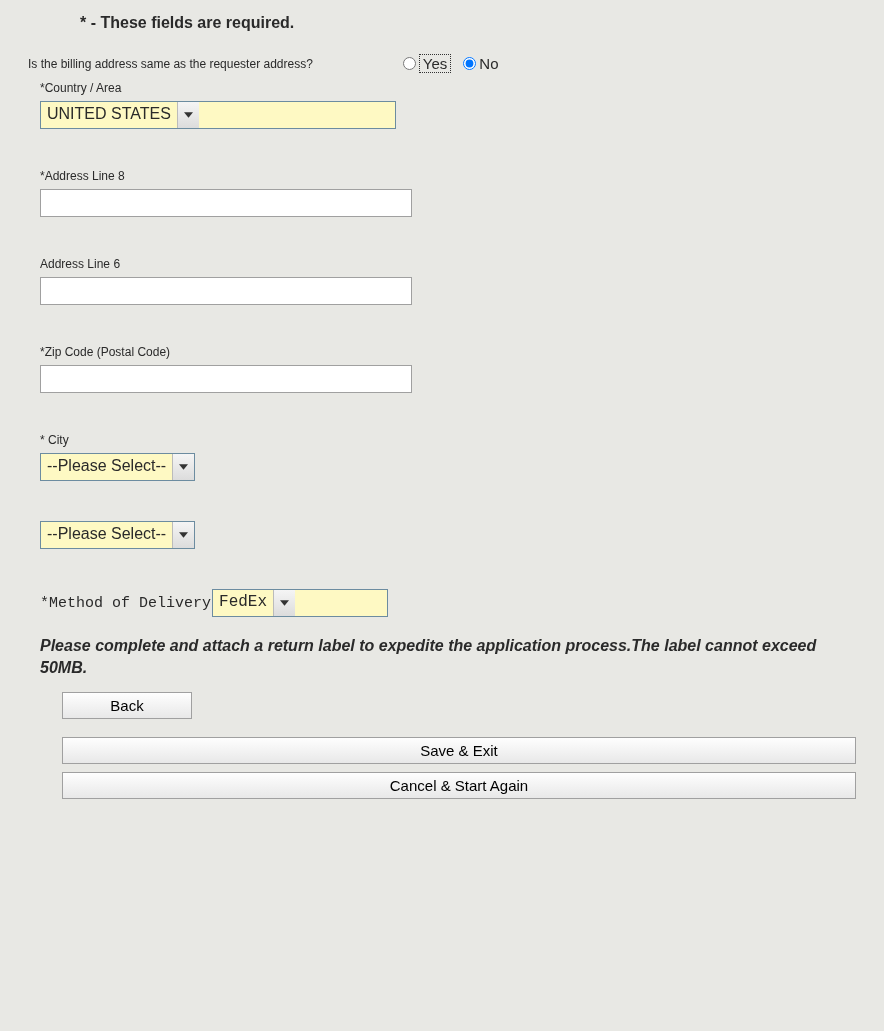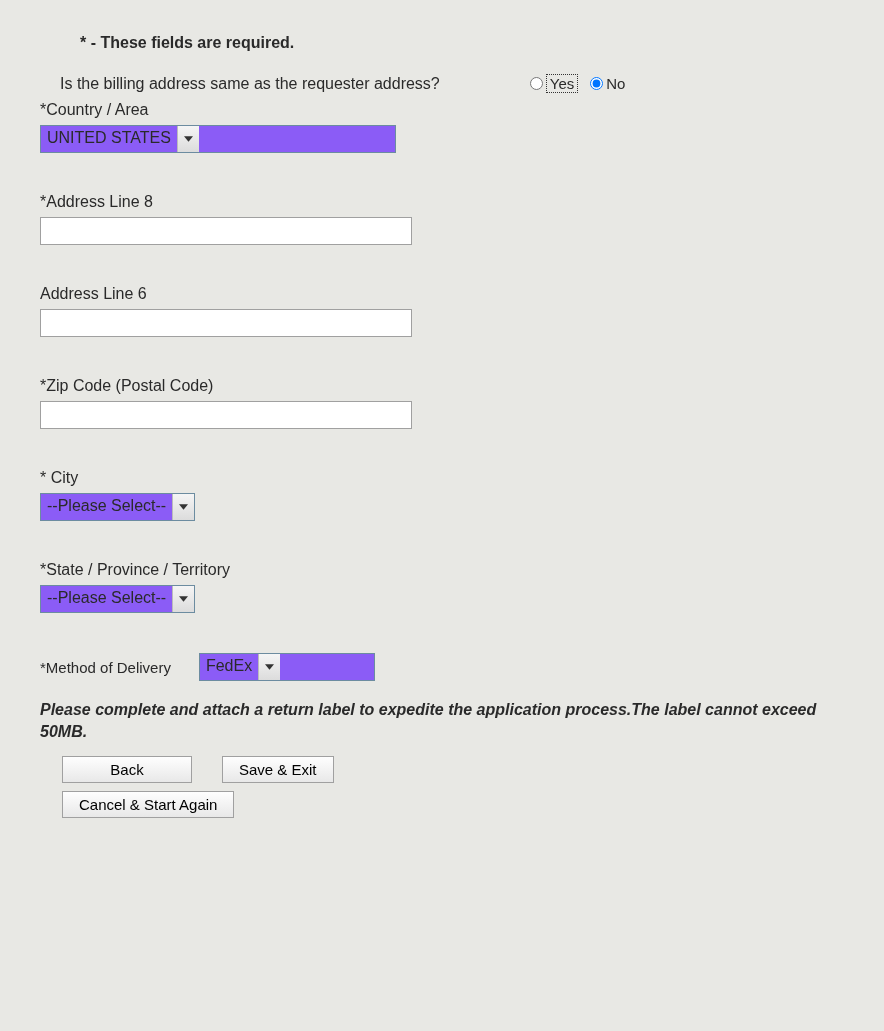--- a/index.html
+++ b/index.html
@@ -8,36 +8,35 @@
     body {
       margin: 0;
       padding: 0;
       background: #e8e8e4;
       font-family: Verdana, Arial, sans-serif;
       font-size: 15px;
       color: #2a2a2a;
       width: 884px;
     }
     .page {
-      padding: 28px 28px 30px 28px;
+      padding: 8px 28px 30px 28px;
     }
     .required-note {
       font-weight: bold;
       margin: 6px 0 22px 52px;
       font-size: 16px;
     }
     .question-row {
       display: flex;
       align-items: center;
       margin-bottom: 8px;
     }
     .question-text {
-      font-size: 16px;
+      font-size: 12px;
       margin-right: 90px;
-      margin-left: 32px;
     }
     .radio-group {
       display: flex;
       align-items: center;
       gap: 6px;
     }
     .radio-wrap {
       display: inline-flex;
       align-items: center;
     }
@@ -50,21 +49,21 @@
       padding: 0 3px;
     }
     .field-block {
       margin: 0 0 40px 12px;
     }
     .field-block.tight {
       margin-bottom: 18px;
     }
     .field-label {
       display: block;
-      font-size: 16px;
+      font-size: 12px;
       margin-bottom: 6px;
     }
     input[type="text"].wide {
       width: 372px;
       height: 28px;
       font-size: 15px;
       border: 1px solid #a0a0a0;
       background: #fff;
       padding: 2px 4px;
     }
@@ -73,21 +72,21 @@
       height: 28px;
       font-size: 15px;
       border: 1px solid #a0a0a0;
       background: #fff;
       padding: 2px 4px;
     }
     .select-wrap {
       display: inline-flex;
       align-items: stretch;
       border: 1px solid #6c8ca0;
-      background: #8b5cf6;
+      background: #fef9c3;
       height: 28px;
     }
     .select-wrap .sel-text {
       padding: 3px 6px 0 6px;
       font-size: 16px;
       white-space: nowrap;
     }
     .select-wrap .sel-btn {
       width: 22px;
       background: linear-gradient(#f5f5f5, #dcdcdc);
@@ -100,21 +99,22 @@
       width: 9px;
       height: 6px;
     }
     .sel-country { width: 356px; }
     .sel-small { }
     .sel-delivery { width: 176px; }
     .delivery-row {
       margin: 0 0 18px 12px;
       display: flex;
       align-items: center;
-      gap: 28px;
+      gap: 1px;
+      font-family: Liberation Mono, monospace;
     }
     .instruction {
       font-style: italic;
       font-weight: bold;
       margin: 0 0 12px 12px;
       font-size: 16px;
       line-height: 1.35;
     }
     .file-row {
       display: flex;
@@ -143,22 +143,23 @@
       height: 27px;
     }
     .btn.upload {
       width: 112px;
     }
     .button-bar {
       margin: 14px 0 0 34px;
     }
     .button-row {
       display: flex;
-      gap: 30px;
+      gap: 18px;
       margin-bottom: 8px;
+      flex-direction: column;
     }
   </style>
 </head>
 <body>
 
 <div class="page">
 
   <div class="required-note">* - These fields are required.</div>
 
   <div class="question-row">
@@ -208,21 +209,20 @@
       <span class="sel-text">--Please Select--</span>
       <span class="sel-btn">
         <svg viewBox="0 0 10 6">
             <path d="M0 0 L10 0 L5 6 Z" fill="#333"></path>
           </svg>
       </span>
     </div>
   </div>
 
   <div class="field-block">
-    <span class="field-label">*State / Province / Territory</span>
     <div class="select-wrap sel-small">
       <span class="sel-text">--Please Select--</span>
       <span class="sel-btn">
         <svg viewBox="0 0 10 6">
             <path d="M0 0 L10 0 L5 6 Z" fill="#333"></path>
           </svg>
       </span>
     </div>
   </div>
 

